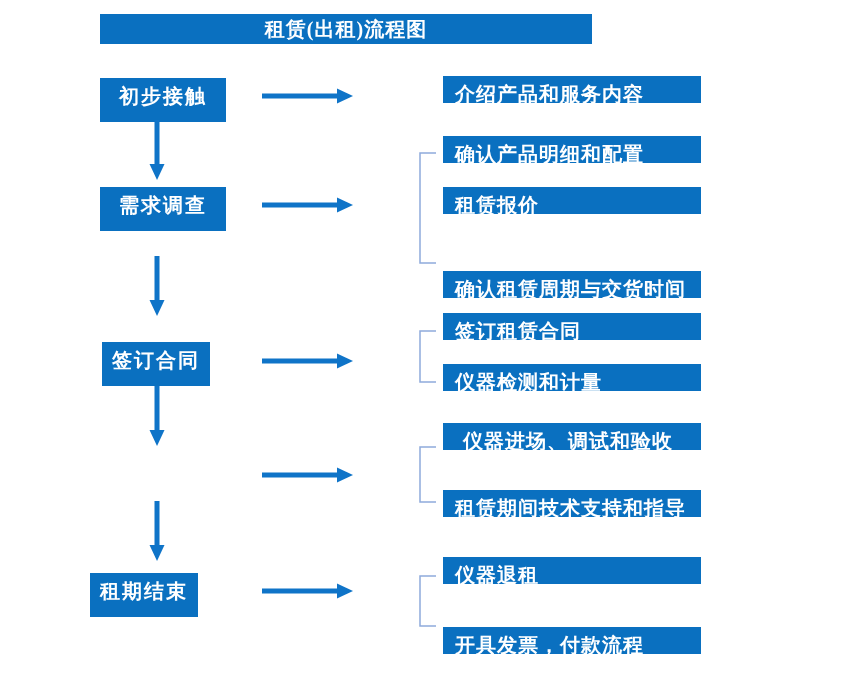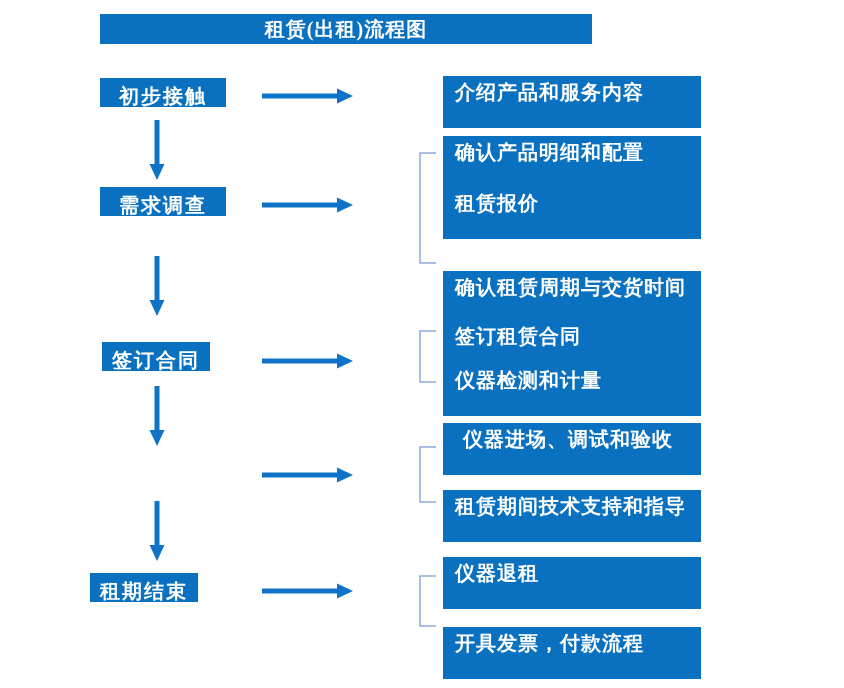--- a/index.html
+++ b/index.html
@@ -17,35 +17,34 @@
     overflow:hidden;
   }
   .title-bar{
     position:absolute;left:100px;top:14px;width:492px;height:30px;
     background:var(--primary);color:var(--boxtext);
     font-size:20px;font-weight:bold;
     text-align:center;line-height:30px;
     letter-spacing:1px;
   }
   .lbox{
-    position:absolute;height:29px;
+    position:absolute;height:44px;
     background:var(--primary);color:var(--boxtext);
     font-size:20px;font-weight:bold;
     text-align:center;line-height:36px;
     letter-spacing:2px;
   }
   .rbox{
-    position:absolute;left:443px;width:258px;height:52px;
+    position:absolute;left:443px;width:258px;height:27px;
     background:var(--primary);color:var(--boxtext);
     font-size:20px;font-weight:bold;
     line-height:36px;
     padding-left:12px;box-sizing:border-box;
     letter-spacing:1px;
     white-space:nowrap;
-    font-family:Liberation Mono, monospace;
   }
   .harrow{position:absolute;left:262px;width:91px;height:20px;}
   .varrow{position:absolute;left:147px;width:20px;}
   .bracket{position:absolute;left:419px;width:18px;}
   svg{display:block;}
   .arrow-fill{fill:var(--arrow);}
   .bracket-line{fill:none;stroke:var(--bracket);stroke-width:1.5;}
 </style>
 </head>
 <body>
@@ -135,21 +134,21 @@
         <polyline class="bracket-line" points="17,1 1,1 1,51 17,51"></polyline>
       </svg>
   </div>
 
   <div class="rbox" style="top:76px;">介绍产品和服务内容</div>
 
   <div class="rbox" style="top:136px;">确认产品明细和配置</div>
   <div class="rbox" style="top:187px;">租赁报价</div>
   <div class="rbox" style="top:244px;margin-top:27px;">确认租赁周期与交货时间</div>
 
-  <div class="rbox" style="top:320px;">签订租赁合同</div>
+  <div class="rbox" style="top:313px;">签订租赁合同</div>
   <div class="rbox" style="top:364px;">仪器检测和计量</div>
 
   <div class="rbox" style="top:423px;padding-left:20px;">仪器进场、调试和验收</div>
   <div class="rbox" style="top:490px;">租赁期间技术支持和指导</div>
 
   <div class="rbox" style="top:557px;">仪器退租</div>
   <div class="rbox" style="top:627px;">开具发票，付款流程</div>
 
 </div>
 

